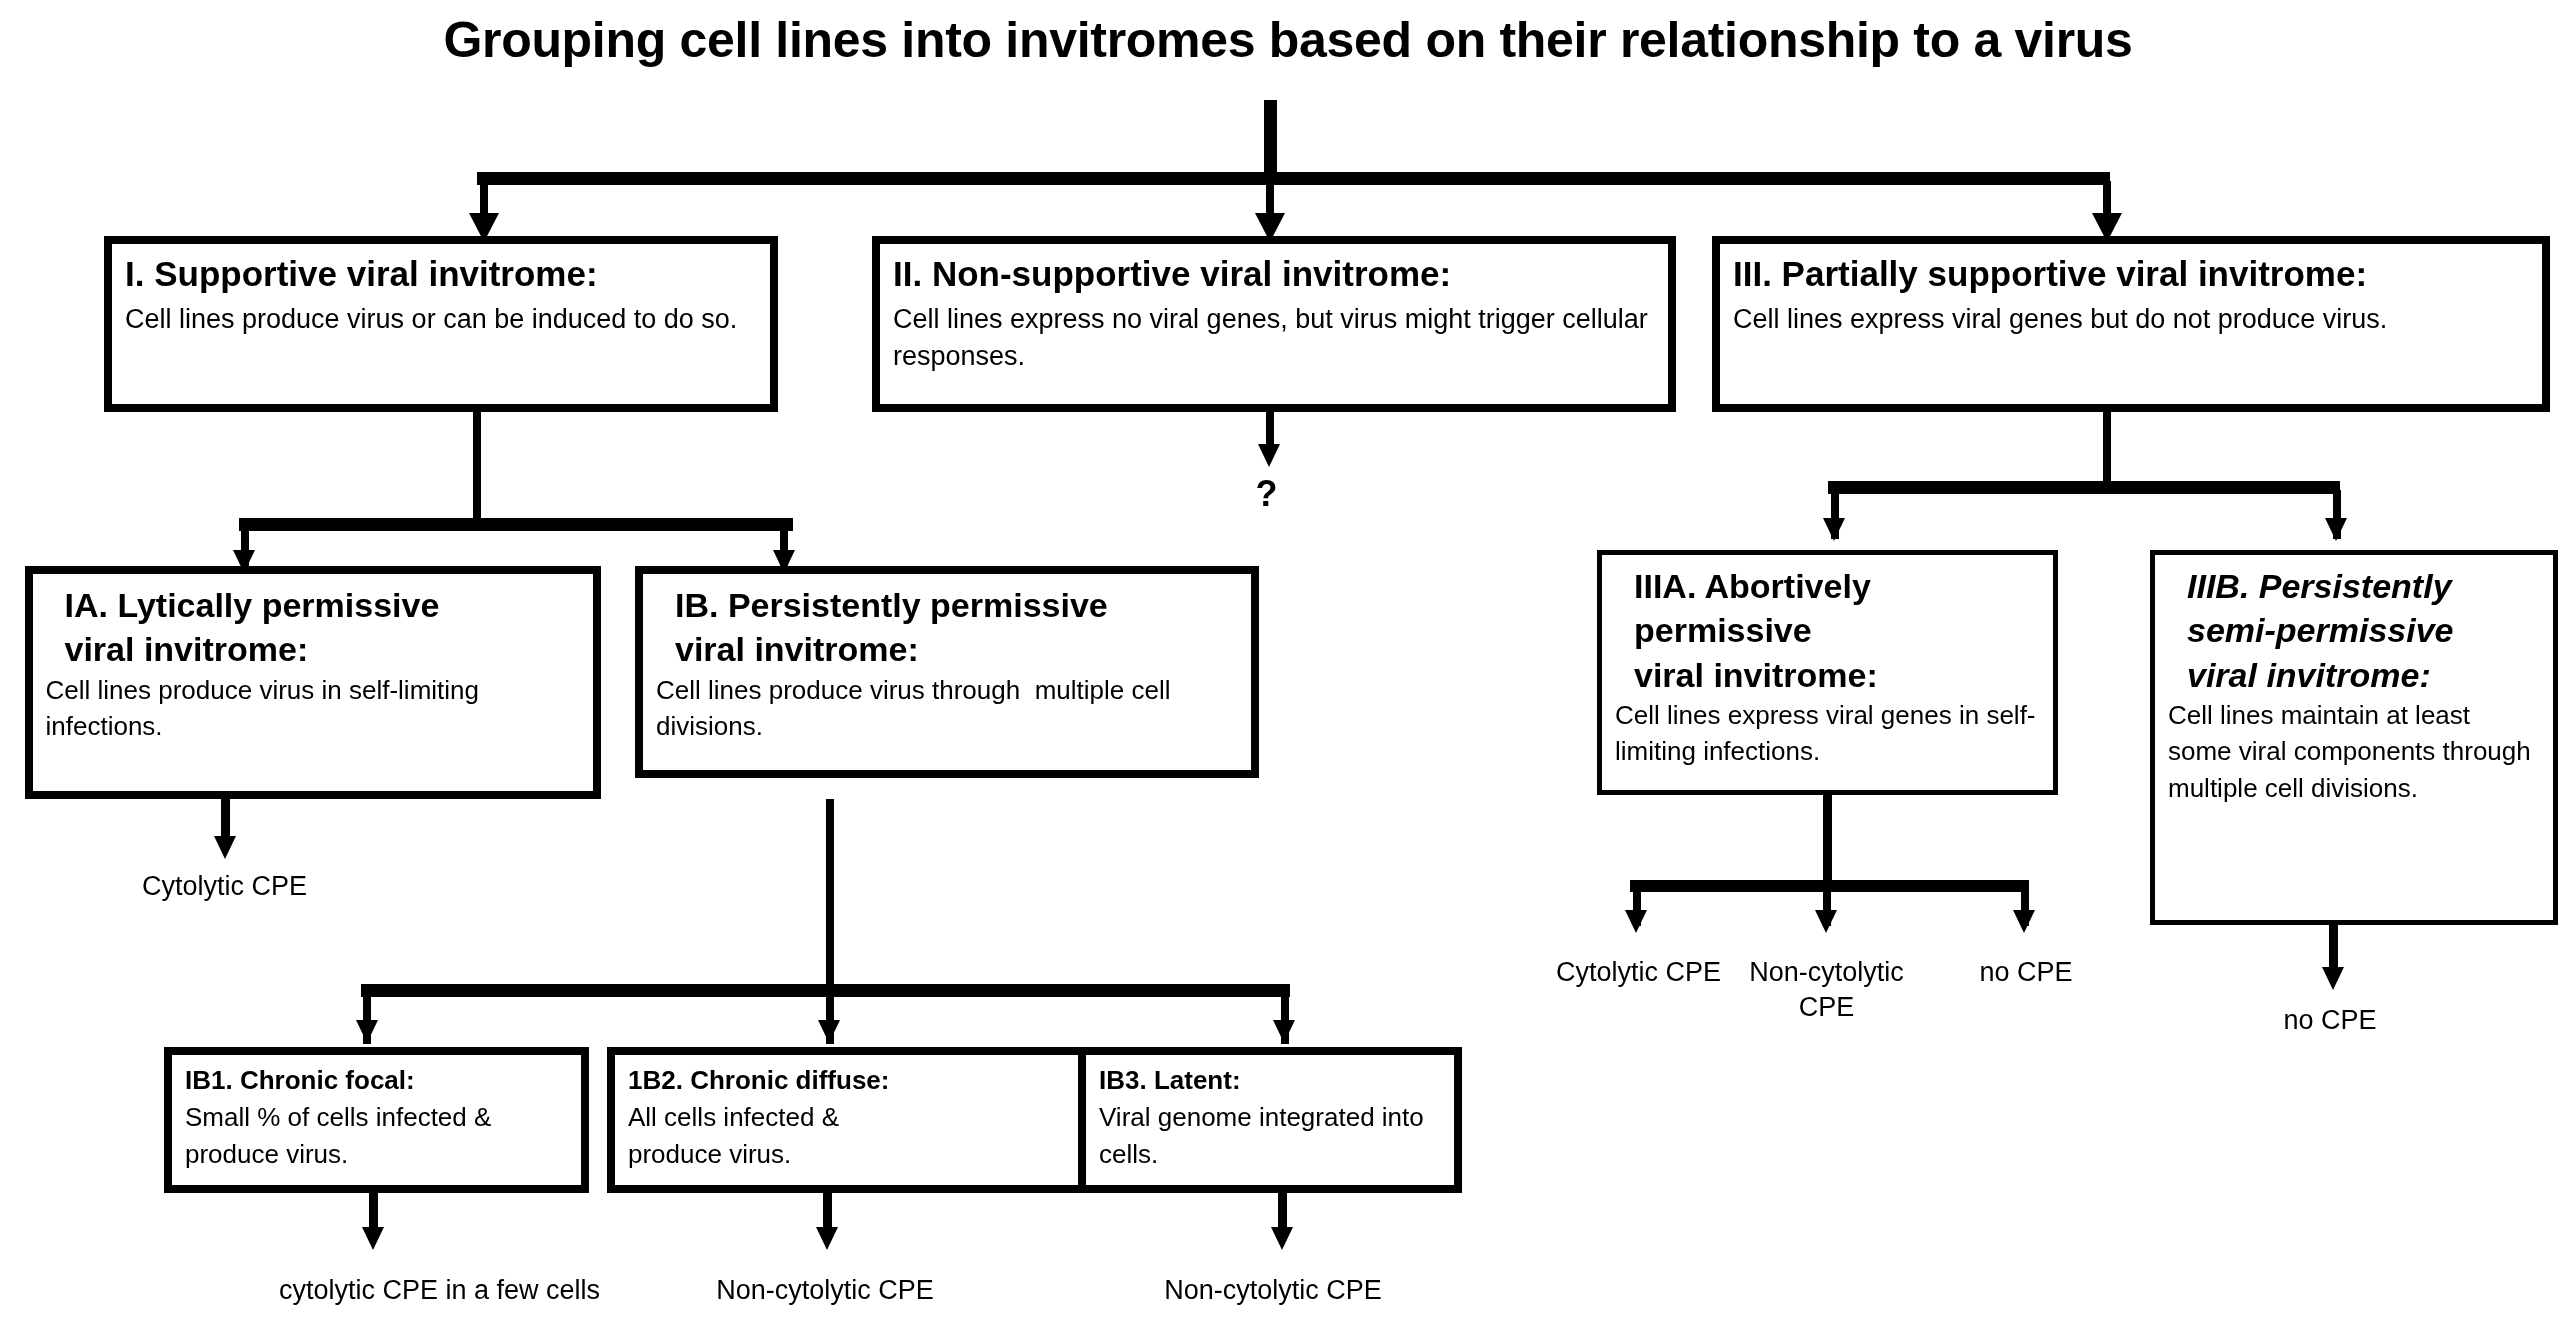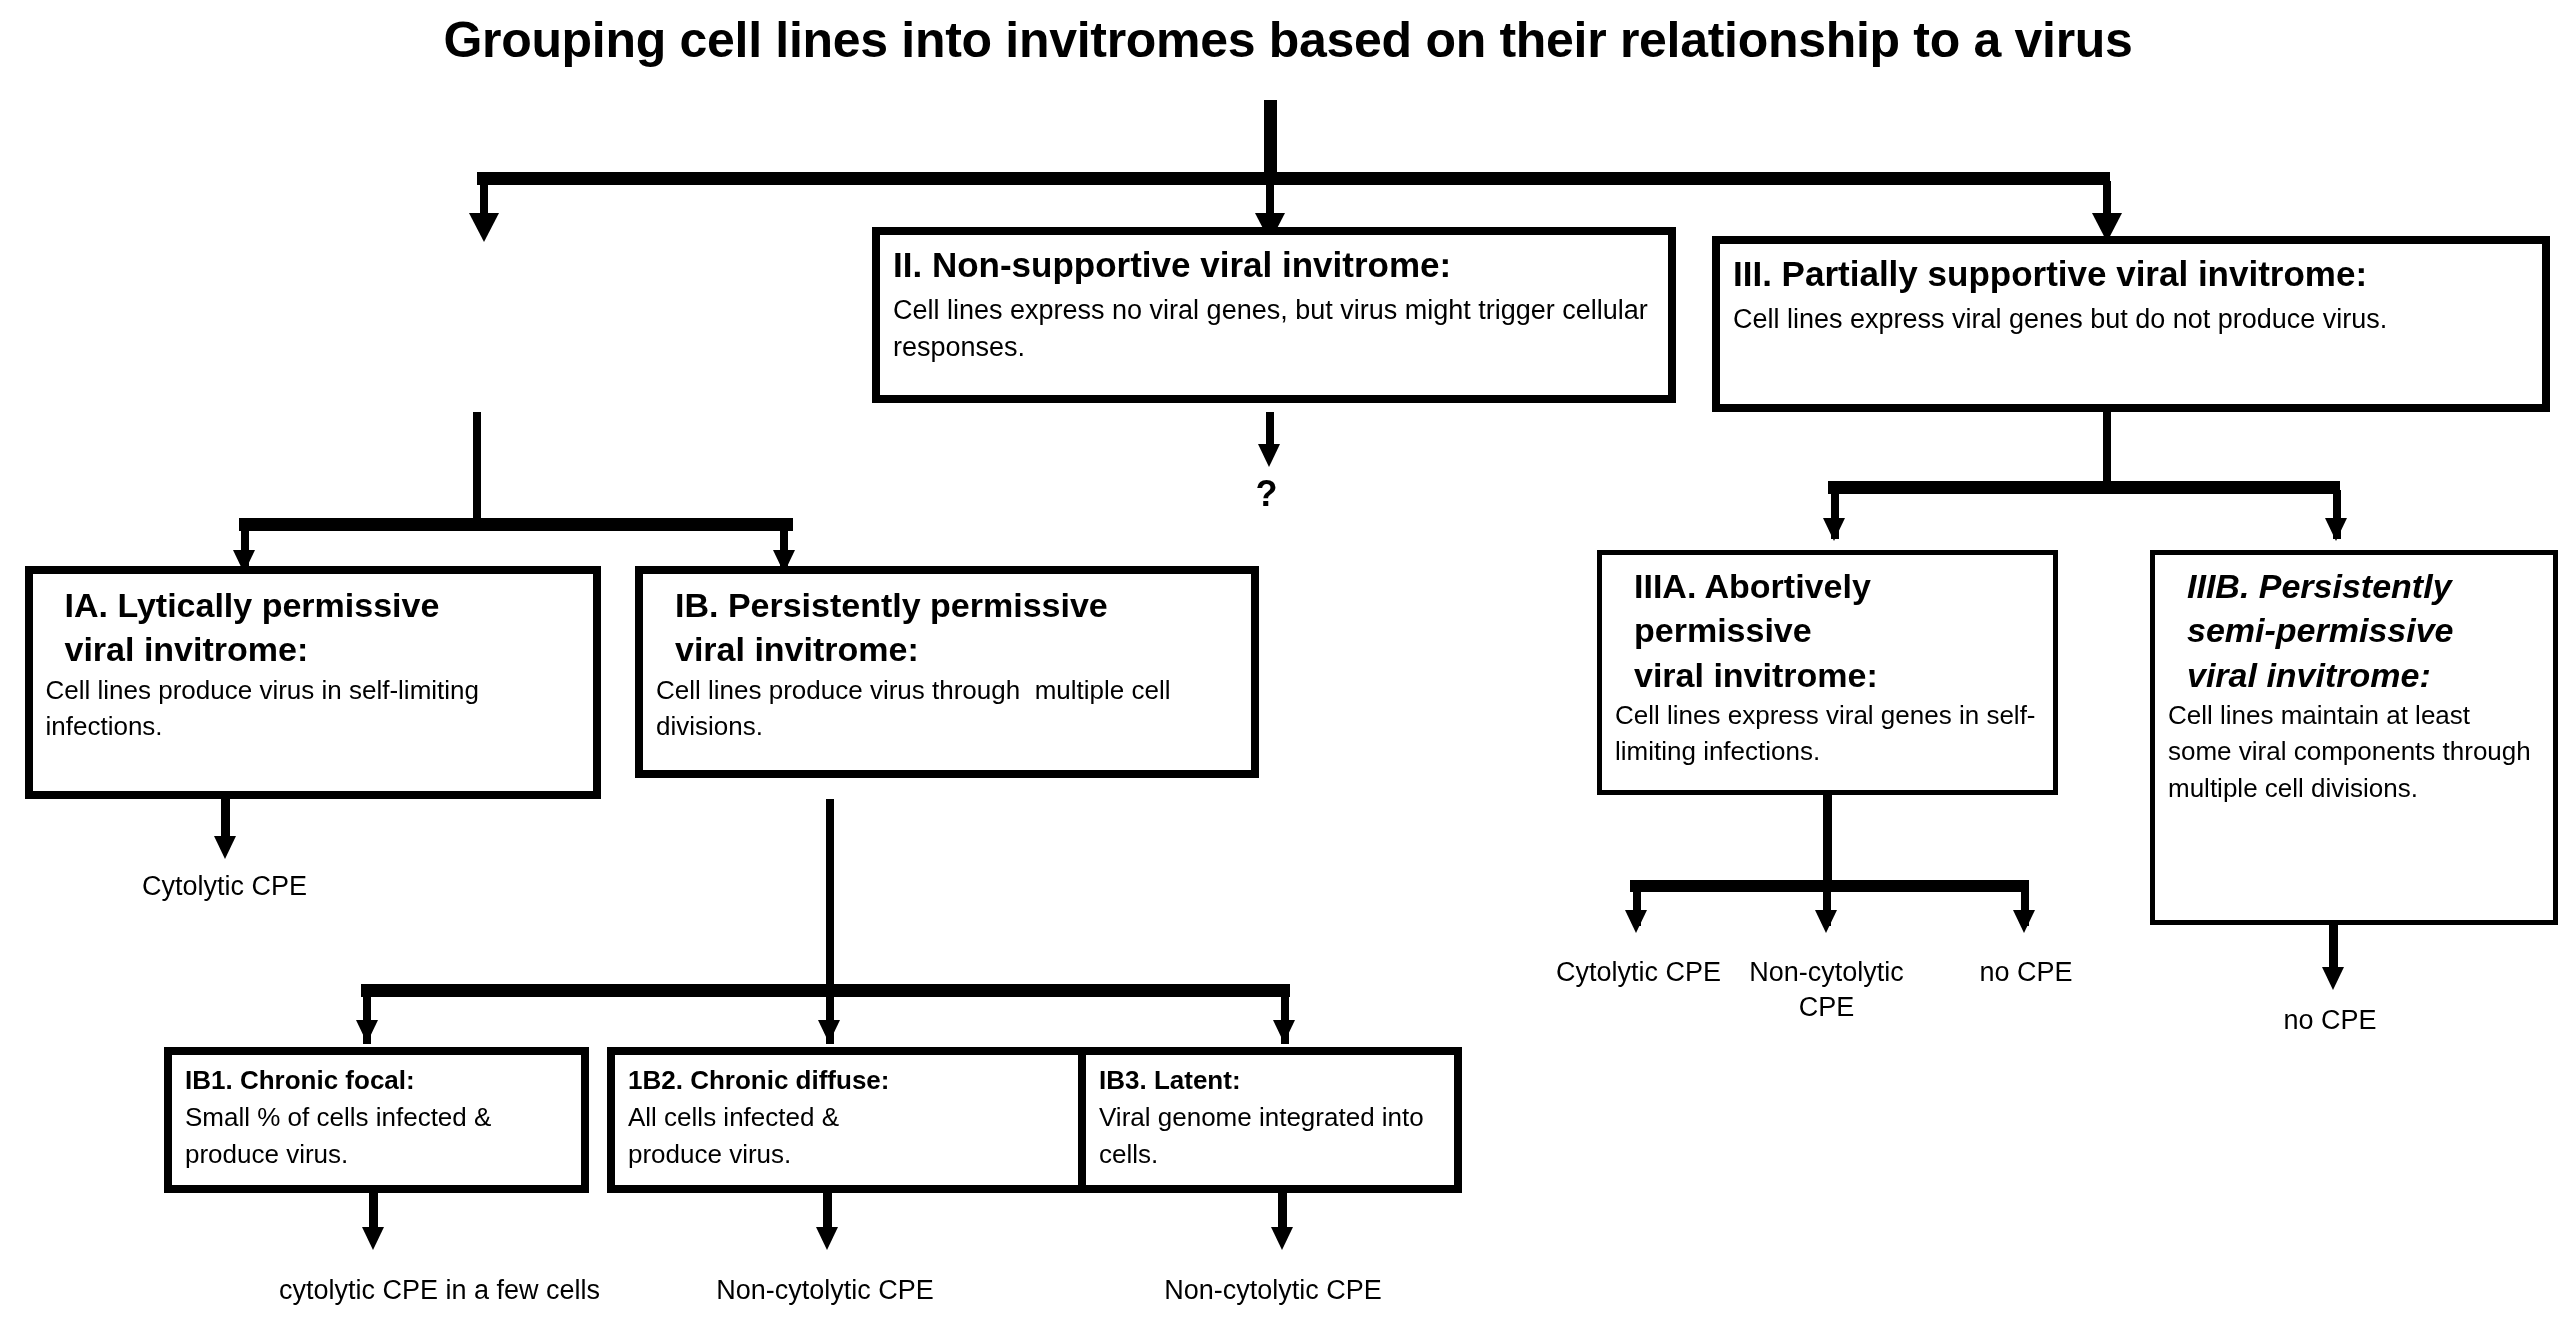--- a/index.html
+++ b/index.html
@@ -113,22 +113,26 @@
 
   <div class="vline" style="left:480px; top:181px; width:8.2px; height:41px;"></div>
   <div class="arrowhead" style="left:469px; top:213px;"></div>
 
   <div class="vline" style="left:1266px; top:181px; width:8.2px; height:41px;"></div>
   <div class="arrowhead" style="left:1255px; top:213px;"></div>
 
   <div class="vline" style="left:2103px; top:181px; width:8.2px; height:41px;"></div>
   <div class="arrowhead" style="left:2092px; top:213px;"></div>
 
-
-  <div class="node lvl1" style="left:872px; top:227px; width:804px; height:176px;">
+  <div class="node lvl1" style="left:104px; top:236px; width:674px; height:176px;">
+    <span class="node-title">I. Supportive viral invitrome:</span>
+    <span class="node-body">Cell lines produce virus or can be induced to do so.</span>
+  </div>
+
+  <div class="node lvl1" style="left:872px; top:236px; width:804px; height:176px;">
     <span class="node-title">II. Non-supportive viral invitrome:</span>
     <span class="node-body">Cell lines express no viral genes, but virus might trigger cellular responses.</span>
   </div>
 
   <div class="node lvl1" style="left:1712px; top:236px; width:838px; height:176px;">
     <span class="node-title">III. Partially supportive viral invitrome:</span>
     <span class="node-body">Cell lines express viral genes but do not produce virus.</span>
   </div>
 
   <div class="vline" style="left:473px; top:412px; width:8.2px; height:112px;"></div>

